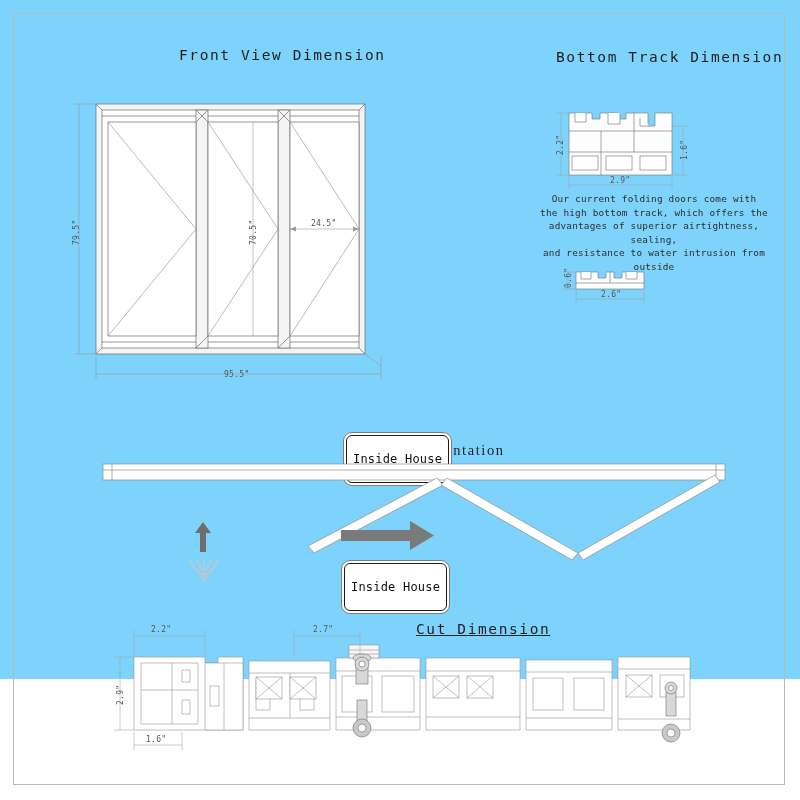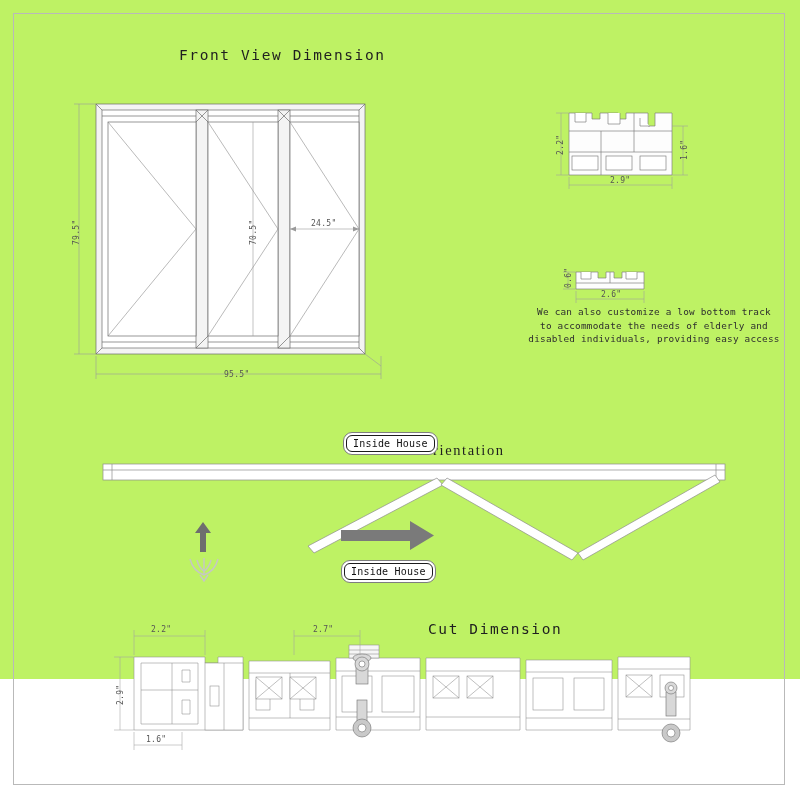--- a/index.html
+++ b/index.html
@@ -1,32 +1,32 @@
 <!DOCTYPE html>
 <html><head>
 <meta charset="utf-8">
 <style>
   html,body{margin:0;padding:0;background:#ffffff;}
   body{width:800px;height:800px;overflow:hidden;
        font-family:"DejaVu Sans Mono","Liberation Mono",monospace;color:#2b2b2b;}
-  #sheet{position:relative;width:800px;height:679px;background:#bef264;}
+  #sheet{position:relative;width:800px;height:679px;background:#7dd3fc;}
   #sheet-border{position:absolute;left:13px;top:13px;width:772px;height:772px;
        border:1px solid #b9b9b9;box-sizing:border-box;pointer-events:none;}
   .title{position:absolute;font-family:"DejaVu Sans Mono","Liberation Mono",monospace;
        font-size:14.5px;letter-spacing:1.6px;color:#1f1f1f;white-space:nowrap;}
   .para{position:absolute;font-family:"DejaVu Sans Mono","Liberation Mono",monospace;
        font-size:9.4px;line-height:13.6px;color:#2e2e2e;text-align:center;white-space:pre-line;
        letter-spacing:.2px;}
   .dim{position:absolute;font-family:"DejaVu Sans Mono","Liberation Mono",monospace;
        font-size:8px;color:#555;white-space:nowrap;letter-spacing:.3px;}
   .dim.v{transform-origin:0 0;transform:rotate(-90deg);}
   svg{position:absolute;left:0;top:0;overflow:visible;}
   .badge{position:absolute;border:1.6px solid #7e7e7e;border-radius:9px;padding:2px;background:#fff;}
-  .badge-inner{border:1.7px solid #1b1b1b;border-radius:6px;padding:2px 6px;
-       font-family:"DejaVu Sans Mono","Liberation Mono",monospace;font-size:10px;
+  .badge-inner{border:1.7px solid #1b1b1b;border-radius:6px;padding:16px 6px;
+       font-family:"DejaVu Sans Mono","Liberation Mono",monospace;font-size:12px;
        color:#111;white-space:nowrap;letter-spacing:.2px;text-align:center;}
 </style>
 </head>
 <body>
 
 <div id="sheet">
 
   <div id="sheet-border"></div>
 
   <div class="title" style="left:179px;top:47px;">Front View Dimension</div>
@@ -83,20 +83,21 @@
       <path d="M290 229 l6 -2.4 v4.8 z" fill="#9a9a9a" stroke="none"></path>
       <path d="M359 229 l-6 -2.4 v4.8 z" fill="#9a9a9a" stroke="none"></path>
     </g>
   </svg>
 
   <div class="dim v" style="left:72px;top:245px;">79.5"</div>
   <div class="dim v" style="left:249px;top:245px;">70.5"</div>
   <div class="dim" style="left:311px;top:219px;">24.5"</div>
   <div class="dim" style="left:224px;top:370px;">95.5"</div>
 
+  <div class="title" style="left:556px;top:49px;">Bottom Track Dimension</div>
 
   <svg width="800" height="800">
     <g stroke="#7a7a7a" fill="#ffffff" stroke-width="0.65">
 
       <path d="M569 175 L569 113 L592 113 L592 119 L600 119 L600 113 L618 113
                L618 119 L626 119 L626 113 L648 113 L648 126 L655 126 L655 113
                L672 113 L672 175 Z" fill="#fdfdfd"></path>
 
       <line x1="569" y1="131" x2="672" y2="131"></line>
       <line x1="569" y1="152" x2="672" y2="152"></line>
@@ -123,20 +124,24 @@
       <line x1="569" y1="185" x2="672" y2="185"></line>
       <line x1="569" y1="177" x2="569" y2="189"></line>
       <line x1="672" y1="177" x2="672" y2="189"></line>
     </g>
   </svg>
 
   <div class="dim v" style="left:556px;top:155px;">2.2"</div>
   <div class="dim v" style="left:680px;top:160px;">1.6"</div>
   <div class="dim" style="left:610px;top:176px;">2.9"</div>
 
+  <div class="para" style="left:525px;top:192px;width:258px;">Our current folding doors come with
+the high bottom track, which offers the
+advantages of superior airtightness, sealing,
+and resistance to water intrusion from outside</div>
 
   <svg width="800" height="800">
     <g stroke="#7a7a7a" fill="#ffffff" stroke-width="0.65">
       <path d="M576 289 L576 272 L598 272 L598 278 L606 278 L606 272 L614 272
                L614 278 L622 278 L622 272 L644 272 L644 289 Z" fill="#fdfdfd"></path>
       <line x1="576" y1="283" x2="644" y2="283"></line>
       <path d="M581 272 L581 279 L591 279 L591 272"></path>
       <path d="M626 272 L626 279 L637 279 L637 272"></path>
       <line x1="610" y1="272" x2="610" y2="283"></line>
     </g>
@@ -146,23 +151,20 @@
       <line x1="563" y1="289" x2="576" y2="289"></line>
       <line x1="576" y1="299" x2="644" y2="299"></line>
       <line x1="576" y1="291" x2="576" y2="303"></line>
       <line x1="644" y1="291" x2="644" y2="303"></line>
     </g>
   </svg>
 
   <div class="dim v" style="left:564px;top:288px;">0.6"</div>
   <div class="dim" style="left:601px;top:290px;">2.6"</div>
 
-  <div class="para" style="left:516px;top:305px;width:276px;">We can also customize a low bottom track
-to accommodate the needs of elderly and
-disabled individuals, providing easy access</div>
 
   <div class="title" style="left:421px;top:442px;font-family:Liberation Serif, serif;">Orientation</div>
 
   <div class="badge" style="left:343px;top:432px;">
     <div class="badge-inner">Inside House</div>
   </div>
 
   <div class="badge" style="left:341px;top:560px;">
     <div class="badge-inner">Inside House</div>
   </div>
@@ -194,21 +196,21 @@
     </g>
     <g stroke="#c6c6c6" fill="none" stroke-width="1.4">
       <path d="M190 559 q3 12 14 16 q11 -4 14 -16"></path>
       <path d="M204 558 v17"></path>
       <path d="M197 560 q2 8 7 11"></path>
       <path d="M211 560 q-2 8 -7 11"></path>
       <path d="M200 575 l4 6 l4 -6"></path>
     </g>
   </svg>
 
-  <div class="title" style="left:428px;top:621px;">Cut Dimension</div>
+  <div class="title" style="left:416px;top:621px;text-decoration:underline;">Cut Dimension</div>
 
   <svg width="800" height="800">
     <g stroke="#8b8b8b" fill="#ffffff" stroke-width="0.55">
 
       <path d="M134 657 L205 657 L205 663 L218 663 L218 657 L243 657 L243 730 L134 730 Z"></path>
       <path d="M141 663 L141 724 L198 724 L198 663 Z"></path>
       <line x1="141" y1="690" x2="198" y2="690"></line>
       <path d="M172 663 L172 724"></path>
       <path d="M182 670 L190 670 L190 682 L182 682 Z"></path>
       <path d="M182 700 L190 700 L190 714 L182 714 Z"></path>

